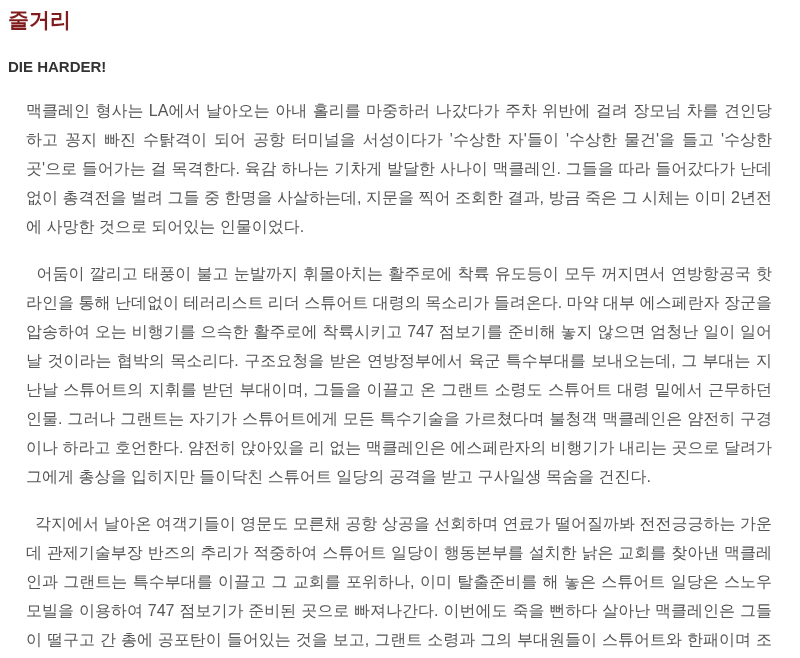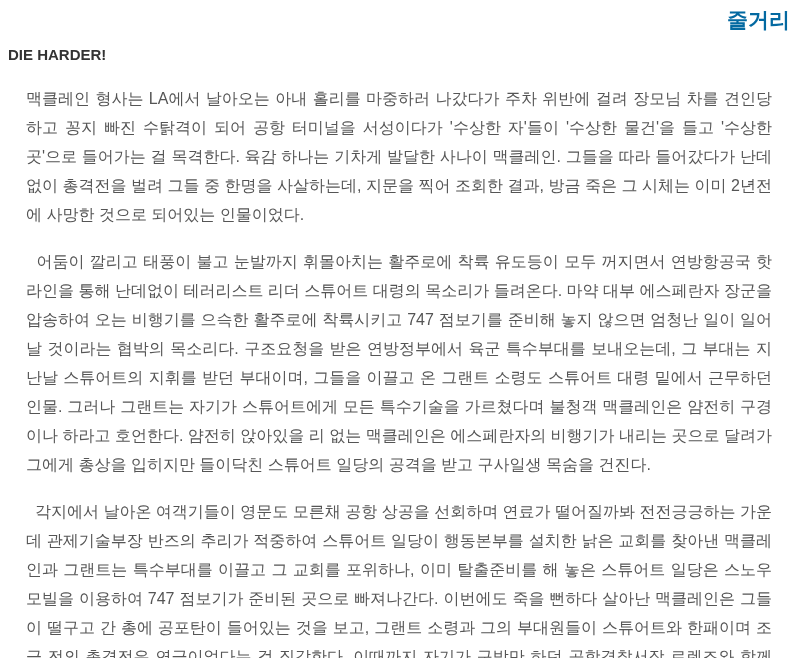--- a/index.html
+++ b/index.html
@@ -10,25 +10,24 @@
   }
   .doc {
     width: 800px;
     min-height: 658px;
     background: #ffffff;
     padding: 7px 10px 10px 8px;
   }
   .section-title {
     font-size: 21px;
     font-weight: 700;
-    color: #0369a1;
+    color: #7f1d1d;
     letter-spacing: 0px;
     line-height: 26px;
-    margin-bottom: 13px;
-    text-align: right;
+    margin-bottom: 25px;
   }
   .tagline {
     font-size: 15px;
     font-weight: 700;
     color: #333333;
     line-height: 18px;
     margin-bottom: 20px;
   }
   .body-text p {
     font-size: 16px;

